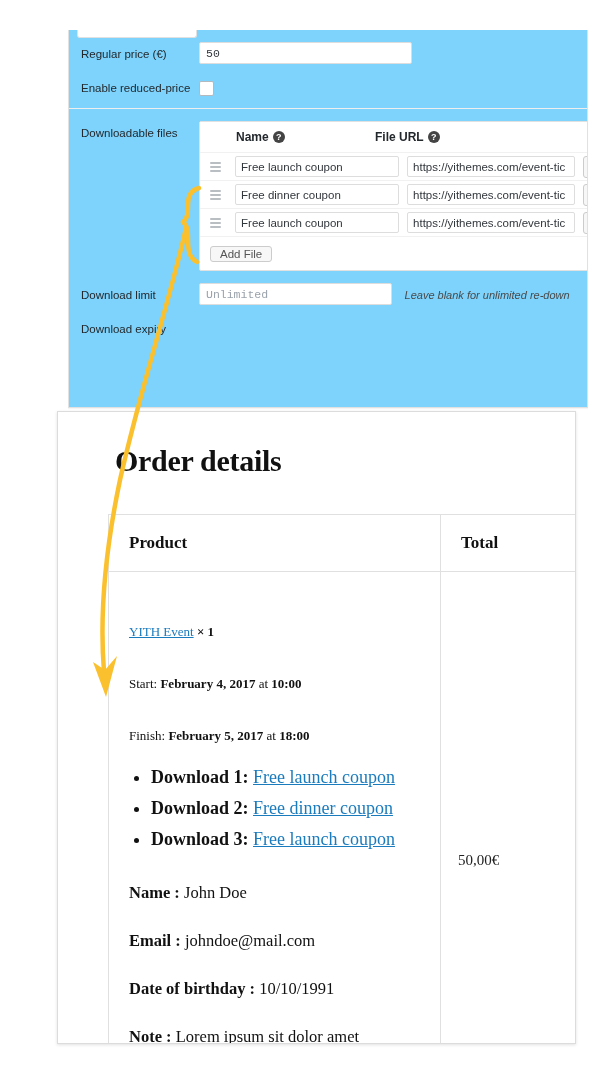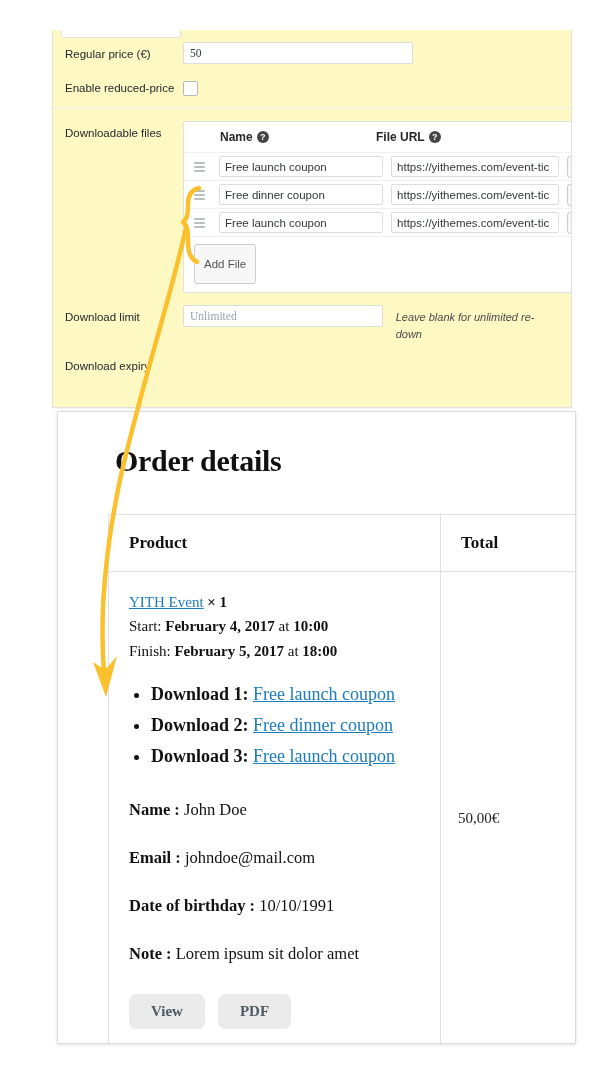--- a/index.html
+++ b/index.html
@@ -9,23 +9,23 @@
     width:600px; height:1084px;
     background:#ffffff;
     font-family:"Liberation Sans", sans-serif;
     position:relative;
     overflow:hidden;
   }
 
   
   #admin-panel {
     position:absolute;
-    left:52px; top:30px;
+    left:68px; top:30px;
     width:520px; height:378px;
-    background:#fef9c3;
+    background:#7dd3fc;
     border:1px solid #e1e1e1;
     border-top:none;
     overflow:hidden;
     box-shadow:0 1px 1px rgba(0,0,0,.04);
   }
   .tab-stub {
     position:absolute; left:8px; top:0;
     width:120px; height:8px;
     border:1px solid #e1e1e1; border-top:none;
     border-radius:0 0 3px 3px;
@@ -44,27 +44,27 @@
 
   .flabel {
     width:118px; flex:0 0 118px;
     font-size:11.5px;
     color:#23282d;
     padding-top:5px;
     line-height:1.3;
   }
 
   .ftext {
-    width:230px; height:22px;
+    width:213px; height:22px;
     border:1px solid #ddd;
     background:#fff;
     font-size:11.5px;
     color:#32373c;
     padding:2px 6px;
-    font-family:Liberation Serif, serif;
+    font-family:Liberation Mono, monospace;
     border-radius:2px;
   }
   .ftext::placeholder { color:#9aa2ab; }
   .ftext.val { color:#32373c; }
 
   .schedule-link {
     margin-left:14px;
     font-size:11.5px;
     font-style:italic;
     color:#0073aa;
@@ -102,21 +102,21 @@
     border-radius:2px;
   }
   .dl-head {
     display:flex; align-items:center;
     height:30px;
     padding-left:10px;
     font-size:12px; font-weight:bold; color:#23282d;
     background:#fff;
   }
   .dl-head .c-sort { width:26px; }
-  .dl-head .c-name { width:156px; }
+  .dl-head .c-name { width:139px; }
   .dl-head .c-url  { width:180px; }
   .help-dot {
     display:inline-block;
     width:12px; height:12px; line-height:12px;
     border-radius:50%;
     background:#444;
     color:#fff;
     font-size:9px; font-weight:bold;
     text-align:center;
     vertical-align:1px;
@@ -159,21 +159,21 @@
     color:#555;
     font-size:11.5px;
     padding:0 9px;
     white-space:nowrap;
     border-radius:3px;
     cursor:pointer;
     font-family:"Liberation Sans", sans-serif;
   }
   .dl-foot { padding:7px 0 8px 10px; border-top:1px solid #f1f1f1;}
   .btn-addfile {
-    height:40px;
+    height:16px;
     border:1px solid #ccc;
     background:#f7f7f7;
     color:#555;
     font-size:11.5px;
     padding:0 9px;
     border-radius:3px;
     cursor:pointer;
     font-family:"Liberation Sans", sans-serif;
   }
 
@@ -218,21 +218,21 @@
   .col-product { width:332px; }
   .col-total   { width:188px; }
   .otable td.cell-product { padding:18px 0 18px 20px; }
   .otable td.cell-total {
     padding:18px 0 0 17px;
     font-size:15px;
     color:#222;
     vertical-align:middle;
   }
 
-  .prod-line { font-size:15px; color:#111; line-height:1.62; }
+  .prod-line { font-size:13px; color:#111; line-height:1.62;margin-top:31px; }
   .prod-link {
     color:#1a7bbd;
     text-decoration:underline;
     cursor:pointer;
   }
   .prod-qty { font-weight:bold; }
   .ev-label { font-weight:normal; }
   .ev-strong { font-weight:bold; }
 
   .dl-list { margin:16px 0 0 0; padding-left:22px; }

